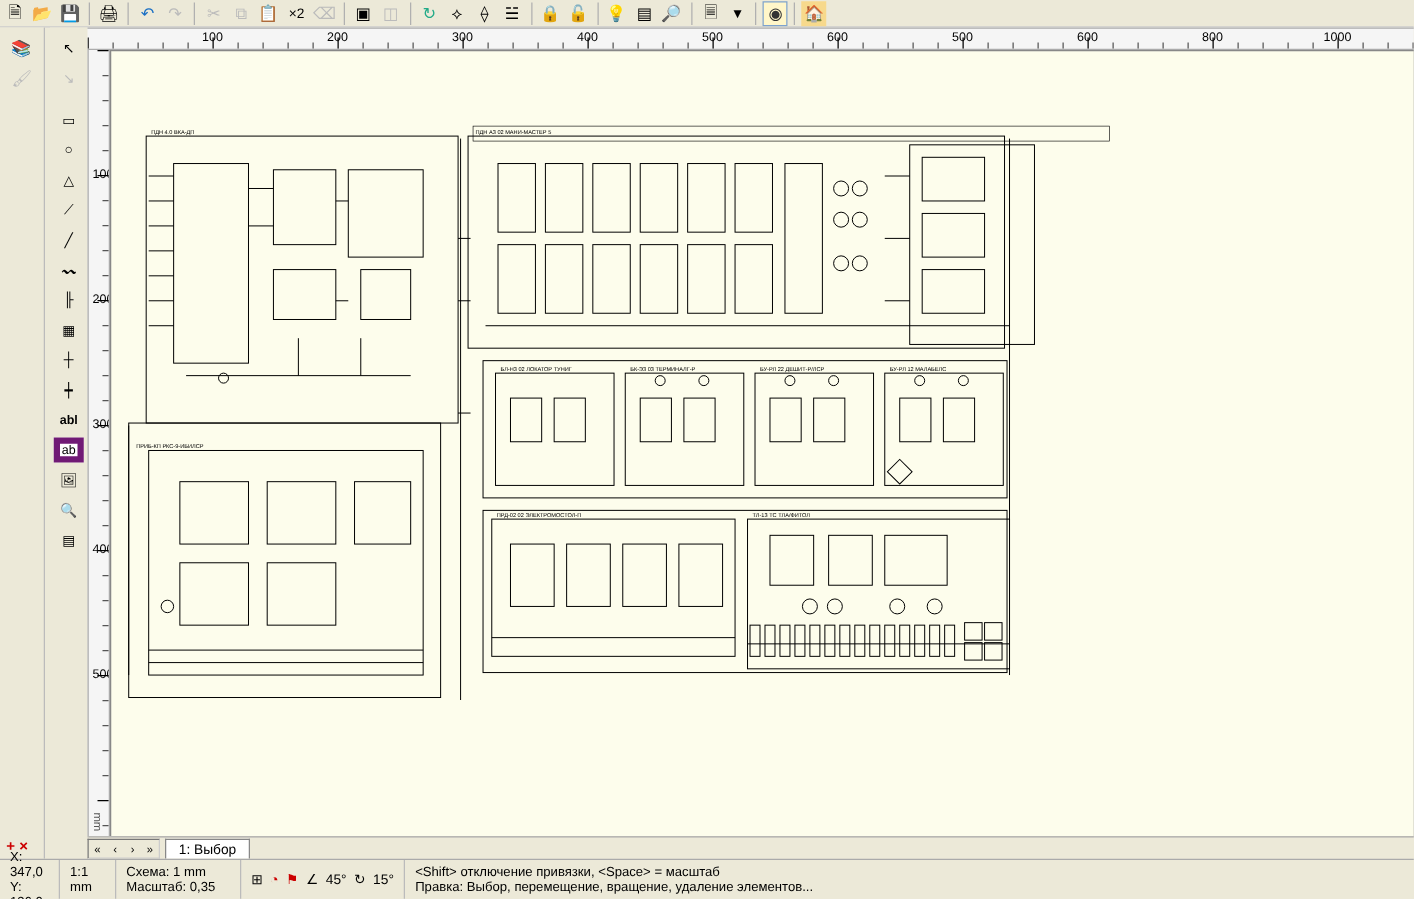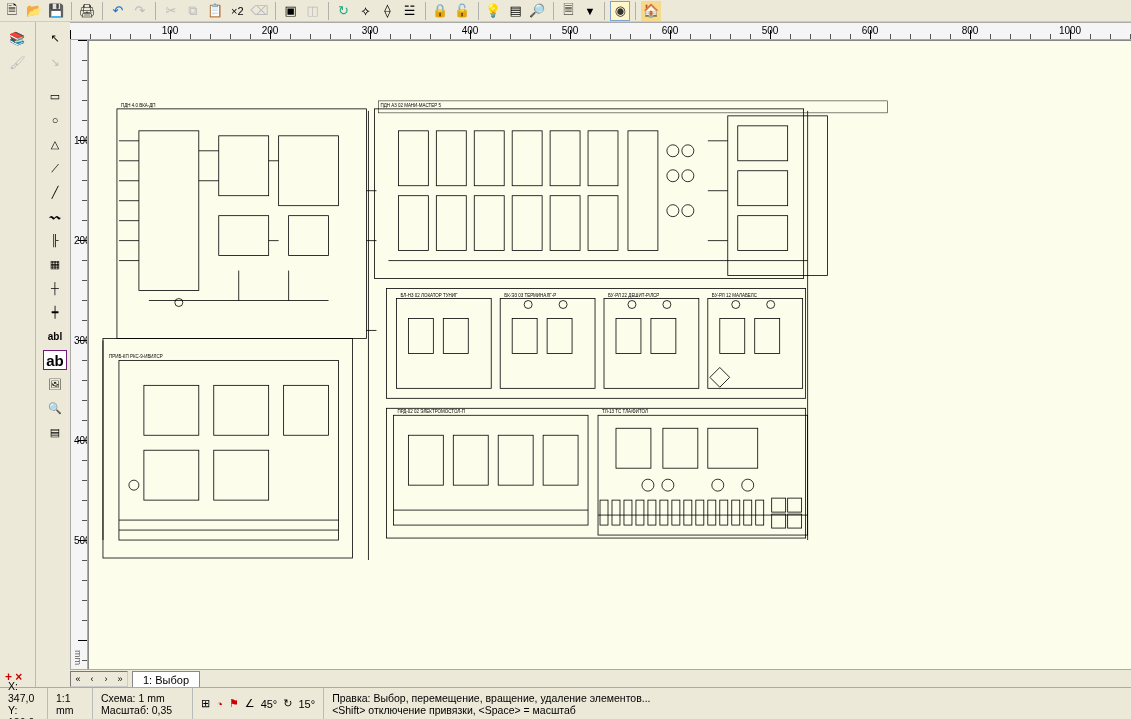--- a/index.html
+++ b/index.html
@@ -5,21 +5,21 @@
   * { box-sizing: border-box; margin: 0; padding: 0; }
   html, body { width: 1131px; height: 719px; font-family: Tahoma, Arial, sans-serif; font-size: 11px; overflow: hidden; background:#ece9d8; }
   .toolbar-row { height: 22px; background:#ece9d8; border-bottom:1px solid #ccc; display:flex; align-items:center; padding:0 2px; gap:2px; }
   .toolbar-row .sep { width:1px; height:18px; background:#b0b0b0; margin:0 3px; }
   .tbtn { width:20px; height:20px; display:flex; align-items:center; justify-content:center; border:1px solid transparent; cursor:pointer; font-size:13px; }
   .tbtn.framed { border:1px solid #7da2ce; background:#fff6c9; }
   .tbtn.txt { width:auto; padding:0 3px; font-size:11px; }
   .left-strip { position:absolute; left:0; top:22px; bottom:32px; width:36px; background:#ece9d8; border-right:1px solid #bbb; }
   .palette { position:absolute; left:40px; top:22px; width:30px; bottom:32px; background:#ece9d8; display:flex; flex-direction:column; align-items:center; padding-top:6px; gap:4px; }
   .pbtn { width:24px; height:20px; display:flex; align-items:center; justify-content:center; cursor:pointer; border:1px solid transparent; }
-  .pbtn.boxed { border:1px solid #701a75; background:#fff; font-size:15px; font-weight:bold; }
+  .pbtn.boxed { border:5px solid #701a75; background:#fff; font-size:10px; font-weight:normal; }
   .ruler-h { position:absolute; left:70px; right:0; top:22px; height:18px; background:#f5f5f5; border-bottom:1px solid #aaa; border-top:1px solid #aaa; overflow:hidden; }
   .ruler-v { position:absolute; left:70px; top:40px; bottom:50px; width:18px; background:#f5f5f5; border-right:1px solid #aaa; border-left:1px solid #aaa; overflow:hidden; }
   .ruler-h .major { position:absolute; top:2px; font-size:10px; color:#000; transform:translateX(-50%); }
   .ruler-h .tick { position:absolute; bottom:0; width:1px; height:5px; background:#555; }
   .ruler-h .tickM { position:absolute; bottom:0; width:1px; height:9px; background:#000; }
   .ruler-v .major { position:absolute; left:3px; font-size:10px; color:#000; transform:translateY(-50%); }
   .ruler-v .tick { position:absolute; right:0; height:1px; width:5px; background:#555; }
   .ruler-v .tickM { position:absolute; right:0; height:1px; width:9px; background:#000; }
   .canvas { position:absolute; left:88px; top:40px; right:0; bottom:50px; background:#777; overflow:hidden; }
   .page { position:absolute; left:0; top:0; width:1050px; height:630px; background:#fdfdec; border:1px solid #888; box-shadow:2px 2px 4px rgba(0,0,0,.3); }
@@ -375,18 +375,18 @@
   <div class="status-icons">
     <span>⊞</span>
     <span style="color:#c00">◔</span>
     <span style="color:#c00">⚑</span>
     <span>∠</span>
     <span>45°</span>
     <span>↻</span>
     <span>15°</span>
   </div>
   <div class="status-hint">
+    <div>&lt;Shift&gt; отключение привязки, &lt;Space&gt; = масштаб</div>
     <div><span>Правка:</span> <span>Выбор, перемещение, вращение, удаление элементов...</span></div>
-    <div>&lt;Shift&gt; отключение привязки, &lt;Space&gt; = масштаб</div>
   </div>
 </div>
 
 <div class="cross">+ ×</div>
 
 </body></html>

